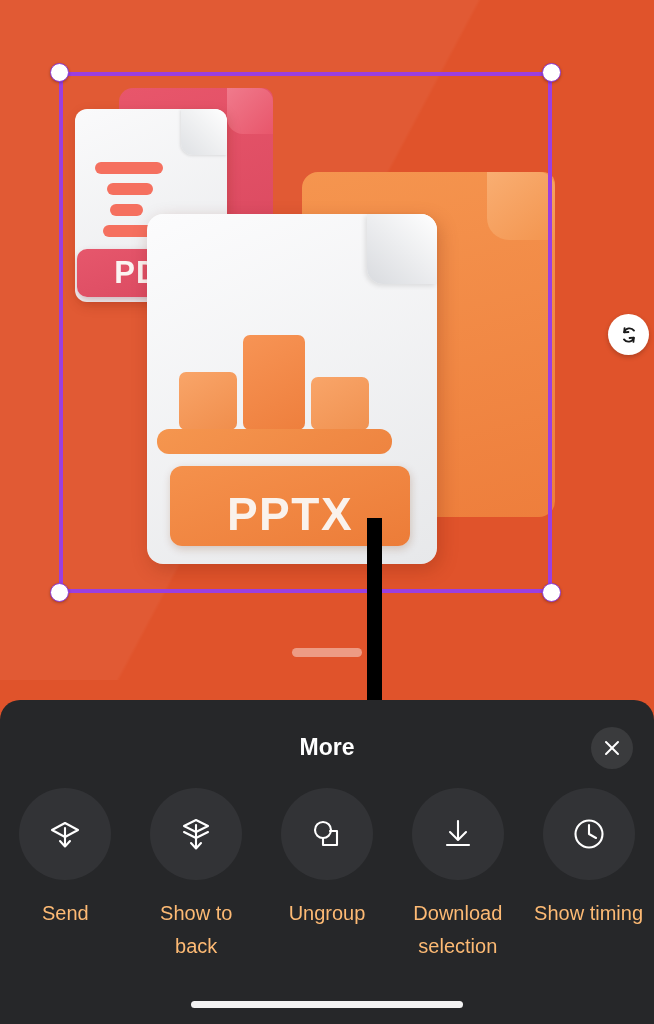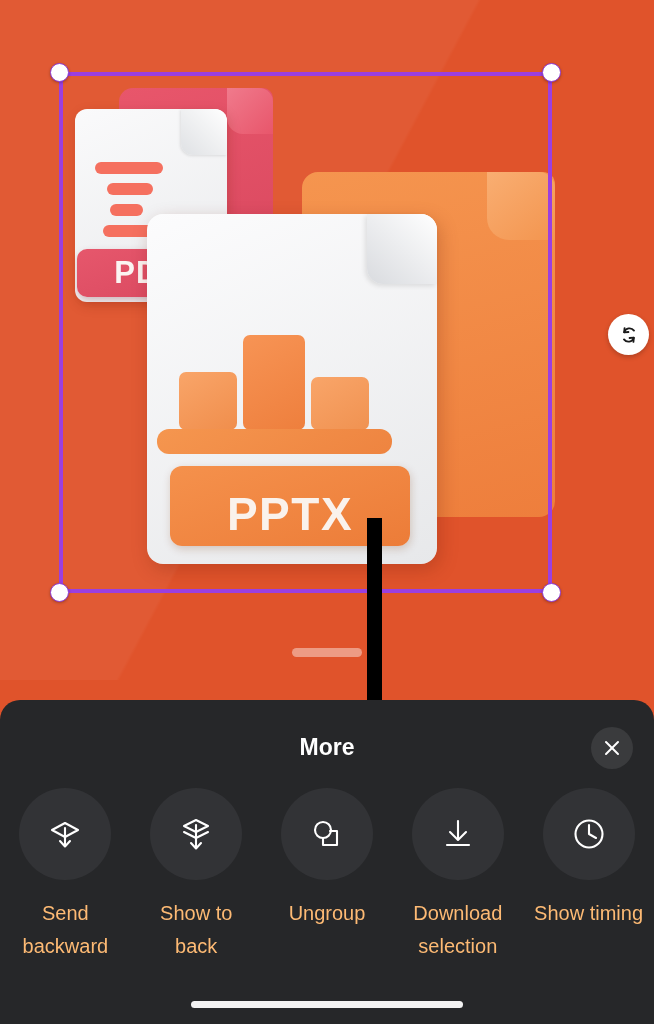--- a/index.html
+++ b/index.html
@@ -360,21 +360,20 @@
           <span>
             <svg width="40" height="40" viewBox="0 0 40 40" fill="none" stroke="#FFFFFF" stroke-width="2.1" stroke-linecap="round" stroke-linejoin="round">
               <polygon points="20,9 33,16 20,23 7,16"></polygon>
               <line x1="20" y1="14" x2="20" y2="32"></line>
               <polyline points="15,27 20,32.5 25,27"></polyline>
             </svg>
           </span>
         </div>
         <div class="action-label">
             <span style="display:block">Send</span>
-            <span style="display:block">backward</span>
           </div>
       </div>
 
       <div class="action">
         <div class="action-circle">
           <span>
             <svg width="40" height="40" viewBox="0 0 40 40" fill="none" stroke="#FFFFFF" stroke-width="2.1" stroke-linecap="round" stroke-linejoin="round">
               <polygon points="20,6 32,12 20,18 8,12"></polygon>
               <polyline points="8,18 20,24 32,18"></polyline>
               <line x1="20" y1="11" x2="20" y2="34"></line>

